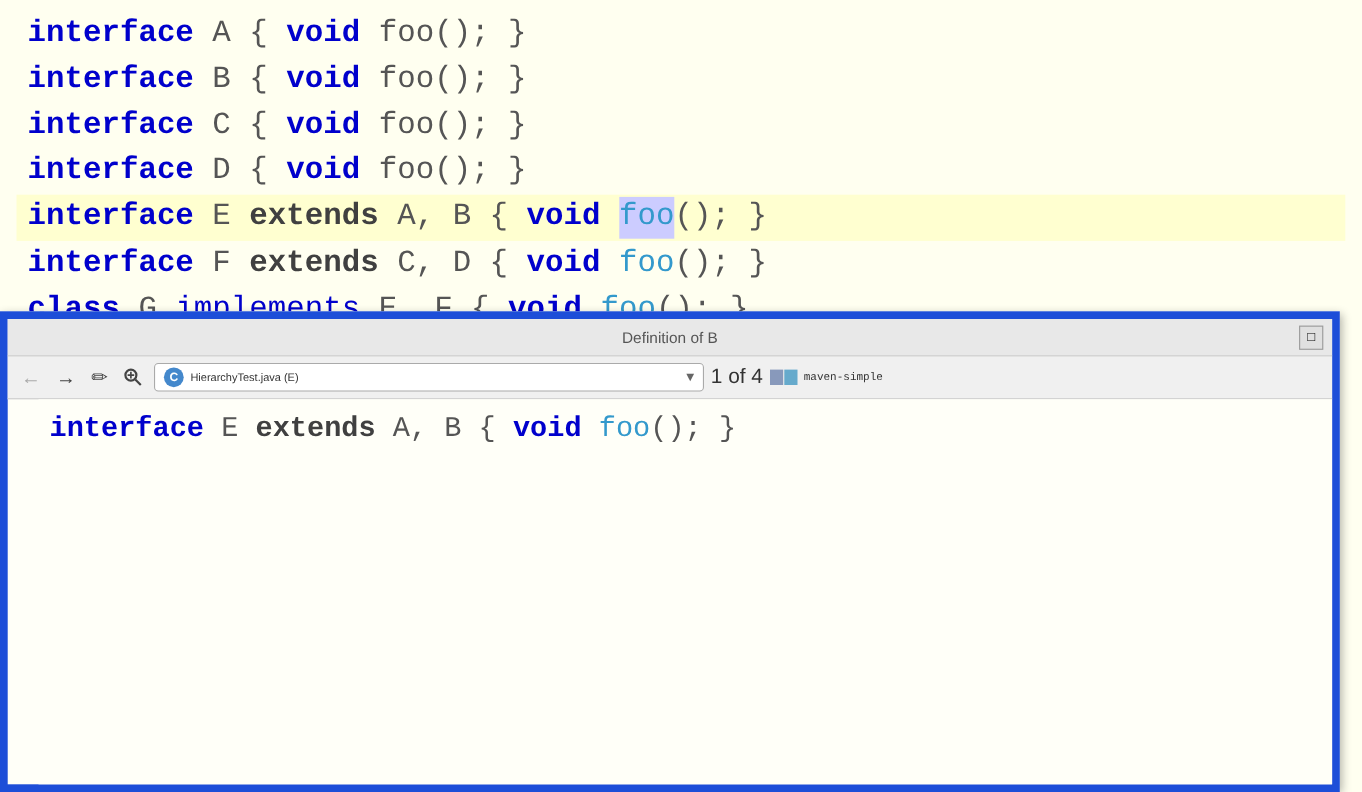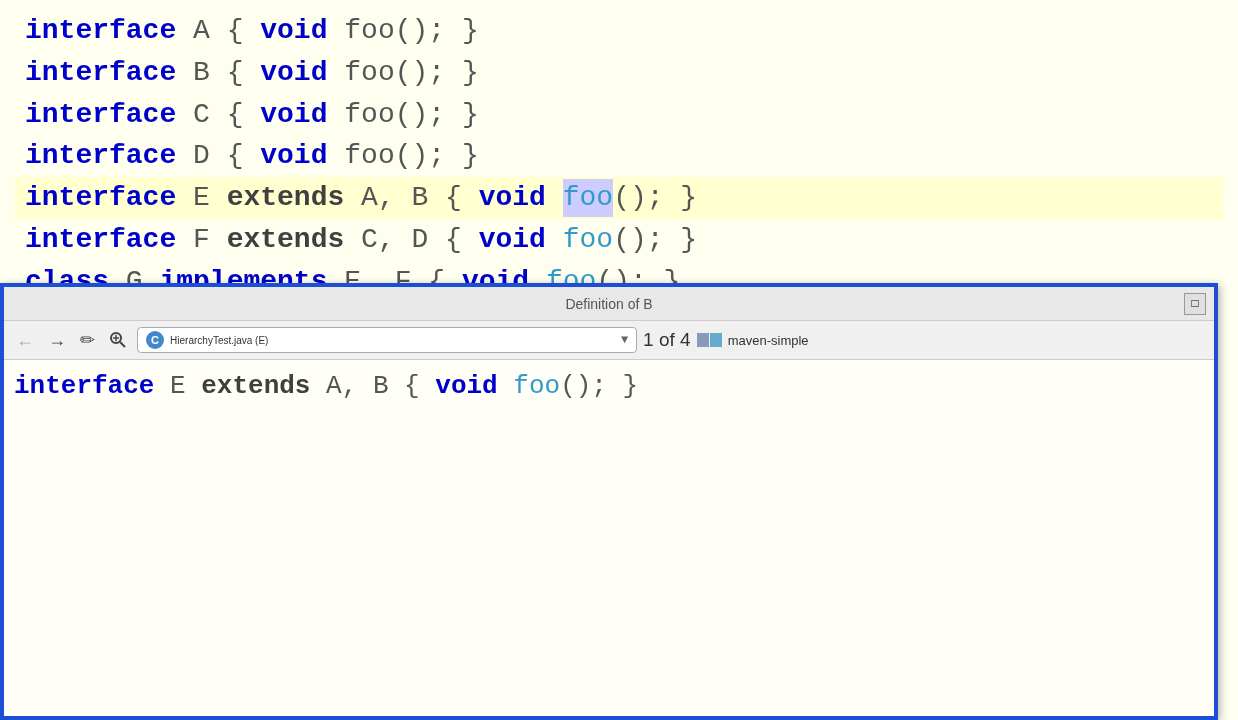--- a/index.html
+++ b/index.html
@@ -26,34 +26,34 @@
       padding: 2px 10px;
       font-size: 28px;
       line-height: 1.35;
       white-space: pre;
     }
 
     .kw-interface { color: #0000CC; font-weight: bold; }
     .kw-void { color: #0000CC; font-weight: bold; }
     .kw-class { color: #0000CC; font-weight: bold; }
     .kw-extends { color: #404040; font-weight: bold; }
-    .kw-implements { color: #0000CC; font-weight: bold; }
+    .kw-implements { color: #0000CC; font-weight: normal; }
     .name-blue { color: #3399CC; }
     .name-highlighted { color: #3399CC; background: #ccccff; }
     .punct { color: #555555; }
 
     
     .definition-popup {
       position: absolute;
       top: 283px;
       left: 0px;
       right: 20px;
       bottom: 0px;
       background: #fffff8;
-      border: 4px solid #1d4ed8;
+      border: 7px solid #1d4ed8;
       box-shadow: 2px 2px 8px rgba(0,0,0,0.3);
       display: flex;
       flex-direction: column;
     }
 
     .popup-titlebar {
       display: flex;
       align-items: center;
       justify-content: center;
       background: #e8e8e8;
@@ -165,30 +165,31 @@
       background: #8899bb;
     }
 
     .project-icon-box2 {
       width: 12px;
       height: 14px;
       background: #66aacc;
     }
 
     .project-name {
-      font-family: Liberation Sans, sans-serif;
-      font-size: 13px;
+      font-family: Liberation Mono, monospace;
+      font-size: 10px;
       color: #333;
     }
 
     .popup-content {
       flex: 1;
       padding: 8px 10px;
       background: #fffff8;
       overflow-y: auto;
+      margin-left: 28px;
     }
 
     .popup-code-line {
       font-size: 26px;
       font-family: 'Courier New', Courier, monospace;
       white-space: pre;
       line-height: 1.4;
     }
 
     

